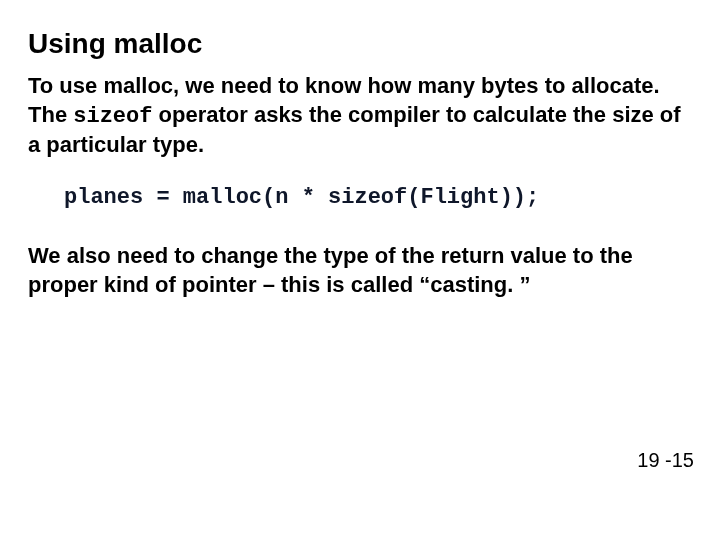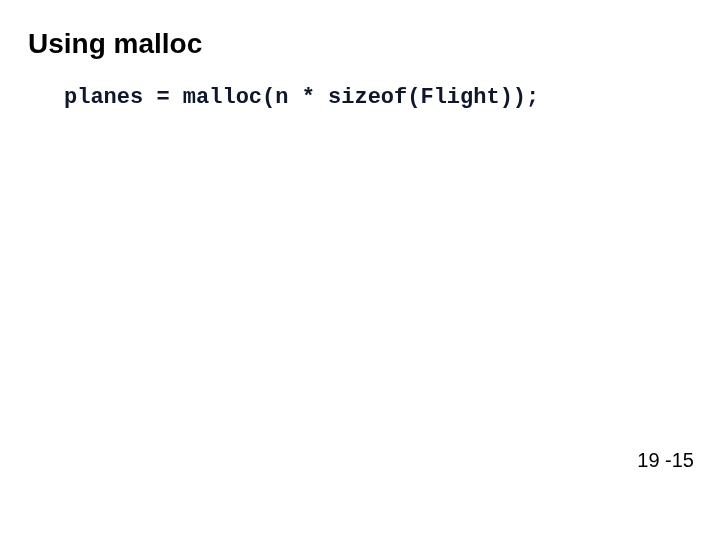--- a/index.html
+++ b/index.html
@@ -54,20 +54,24 @@
     text-align: right;
   }
 </style>
 </head>
 <body>
 
 <div class="slide">
 
   <h1 class="title">Using malloc</h1>
 
+  <p class="para">
+    <span>To use malloc, we need to know how many bytes to allocate.  The </span><span class="mono-inline">sizeof</span><span> operator asks the compiler to calculate the size of a particular type.</span>
+  </p>
 
   <div class="code">planes = malloc(n * sizeof(Flight));</div>
 
+  <p class="para">We also need to change the type of the return value to the proper kind of pointer – this is called “casting. ”</p>
 
 
   <div class="pagenum">19 -15</div>
 
 </div>
 
 </body></html>

